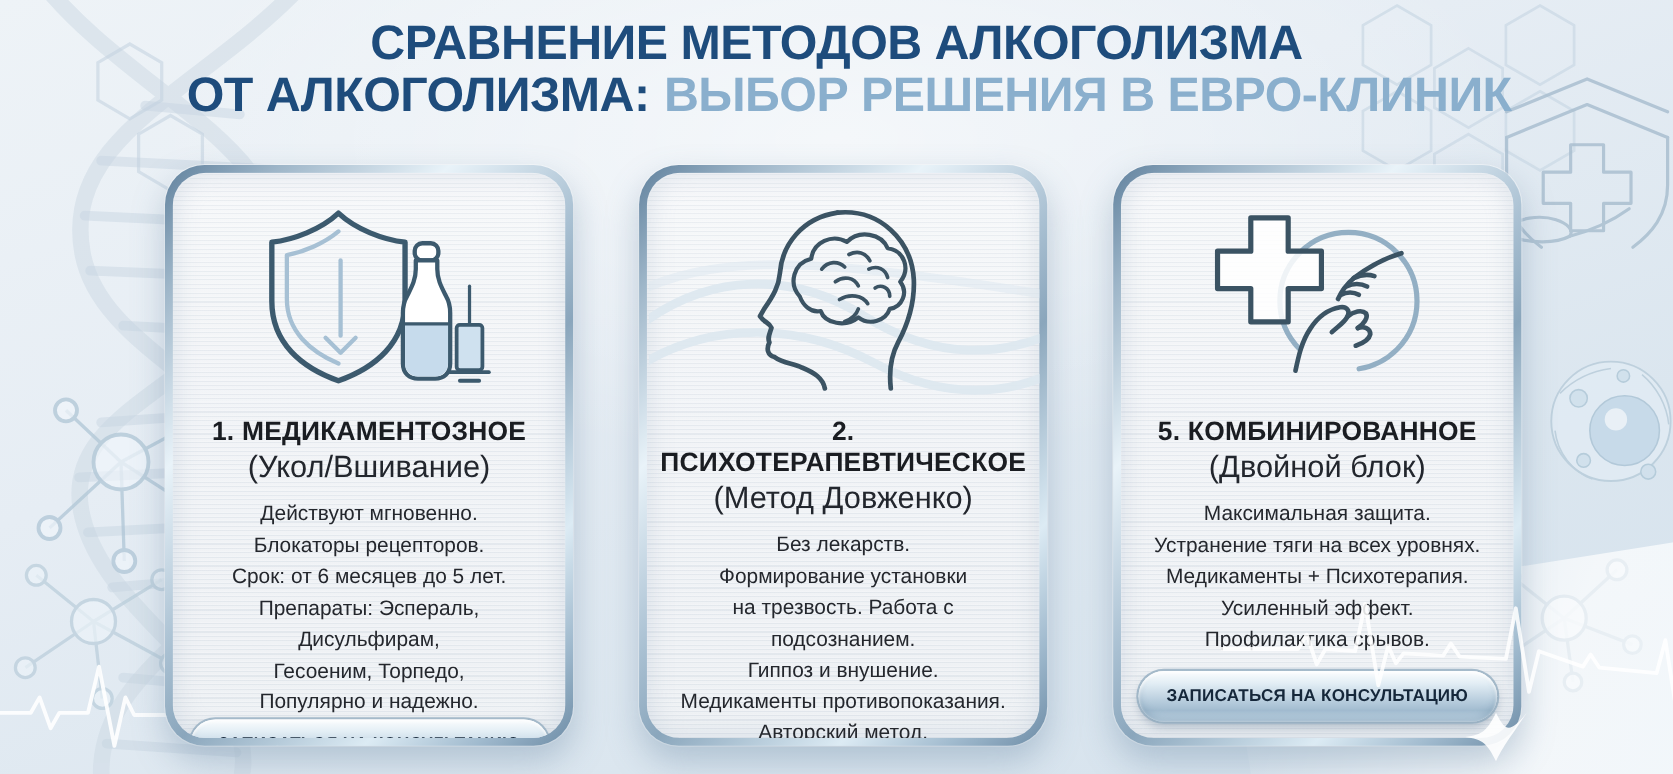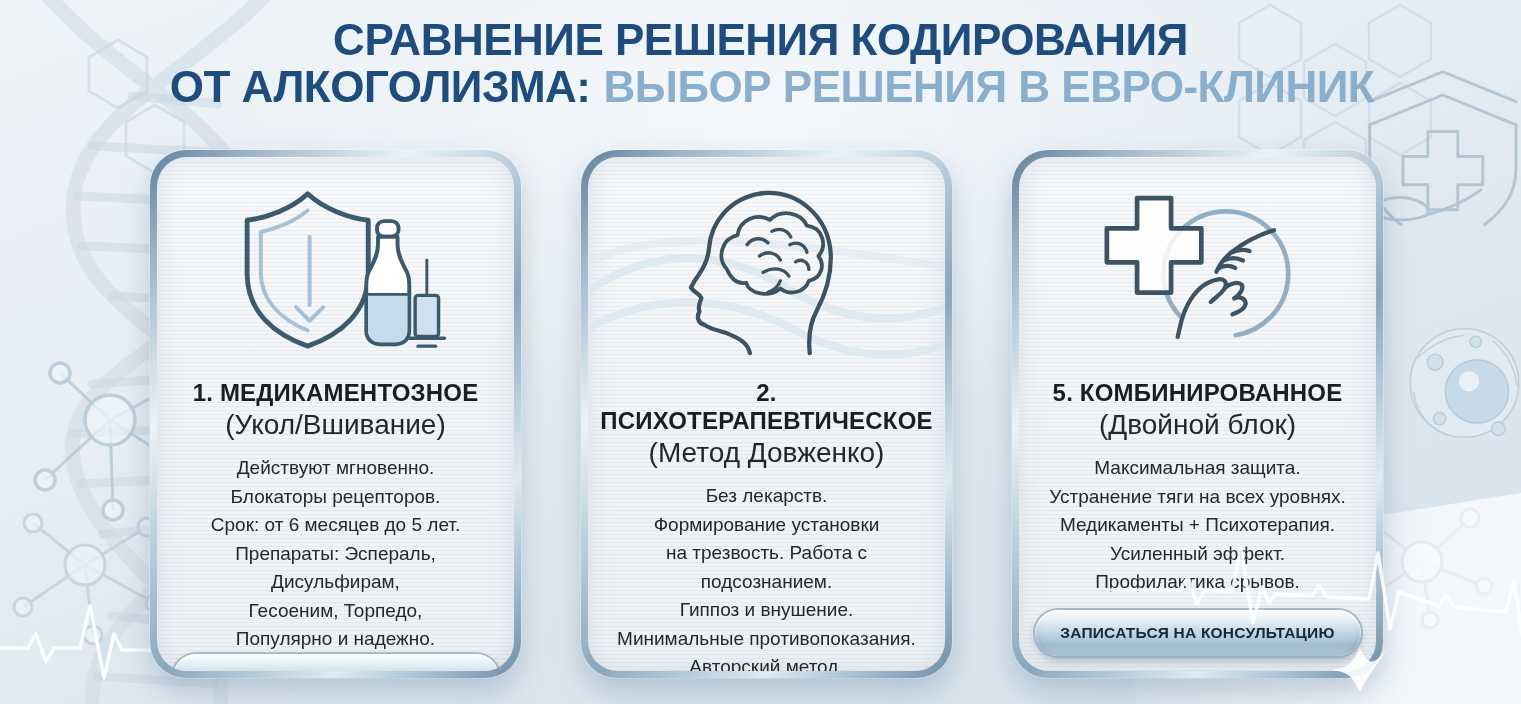--- a/index.html
+++ b/index.html
@@ -172,21 +172,21 @@
 <svg class="deco z1" style="left:0;top:560px;" width="380" height="144" viewBox="0 0 380 144">
   <path d="M-5,88 L28,88 L36,74 L46,102 L54,88 L80,88 L90,46 L104,118 L114,74 L122,90 L168,90 L178,78 L186,92 L230,92 L240,60 L252,116 L262,80 L300,92 L340,92" fill="none" stroke="#ffffff" stroke-width="3.5" opacity=".9" stroke-linejoin="round" stroke-linecap="round"></path>
 </svg>
 
 <svg class="deco z3" style="left:1110px;top:520px;" width="411" height="184" viewBox="0 0 411 184">
   <path d="M0,70 L70,70 L78,57 L87,84 L95,70 L122,72 L131,29 L143,103 L152,67 L159,83 L166,74 L202,76 L209,65 L217,77 L259,79 L268,33 L280,109 L289,72 L329,86 L336,75 L344,87 L396,92 L404,62 L413,120" fill="none" stroke="#ffffff" stroke-width="3.5" opacity=".85" stroke-linejoin="round" stroke-linecap="round"></path>
   <path d="M250,128 C258,144 262,148 278,128 C262,152 258,156 250,172 C242,156 238,152 222,150 C238,148 242,144 250,128 Z" fill="rgba(255,255,255,.9)"></path>
 </svg>
 
 <div class="header">
-  <div class="title-line tl-dark">СРАВНЕНИЕ РЕШЕНИЯ КОДИРОВАНИЯ</div>
+  <div class="title-line tl-dark">СРАВНЕНИЕ МЕТОДОВ АЛКОГОЛИЗМА</div>
   <div class="title-line">
     <span class="tl-dark tl-prefix">ОТ АЛКОГОЛИЗМА:</span><span class="tl-light">ВЫБОР РЕШЕНИЯ В ЕВРО-КЛИНИК</span>
   </div>
 </div>
 
 <div class="cards-row">
 
   <div class="card-frame">
     <div class="card-inner">
       <div class="icon-area">
@@ -248,21 +248,21 @@
           </g>
         </svg>
       </div>
       <div class="card-heading">2. ПСИХОТЕРАПЕВТИЧЕСКОЕ</div>
       <div class="card-subheading">(Метод Довженко)</div>
       <div class="card-desc">
         <div>Без лекарств.</div>
         <div>Формирование установки</div>
         <div>на трезвость. Работа с подсознанием.</div>
         <div>Гиппоз и внушение.</div>
-        <div>Минимальные противопоказания.</div>
+        <div>Медикаменты противопоказания.</div>
         <div>Авторский метод.</div>
       </div>
 
     </div>
   </div>
 
   <div class="card-frame">
     <div class="card-inner">
       <div class="icon-area">
         <svg class="main-icon" width="228" height="170" viewBox="0 0 235 180">

